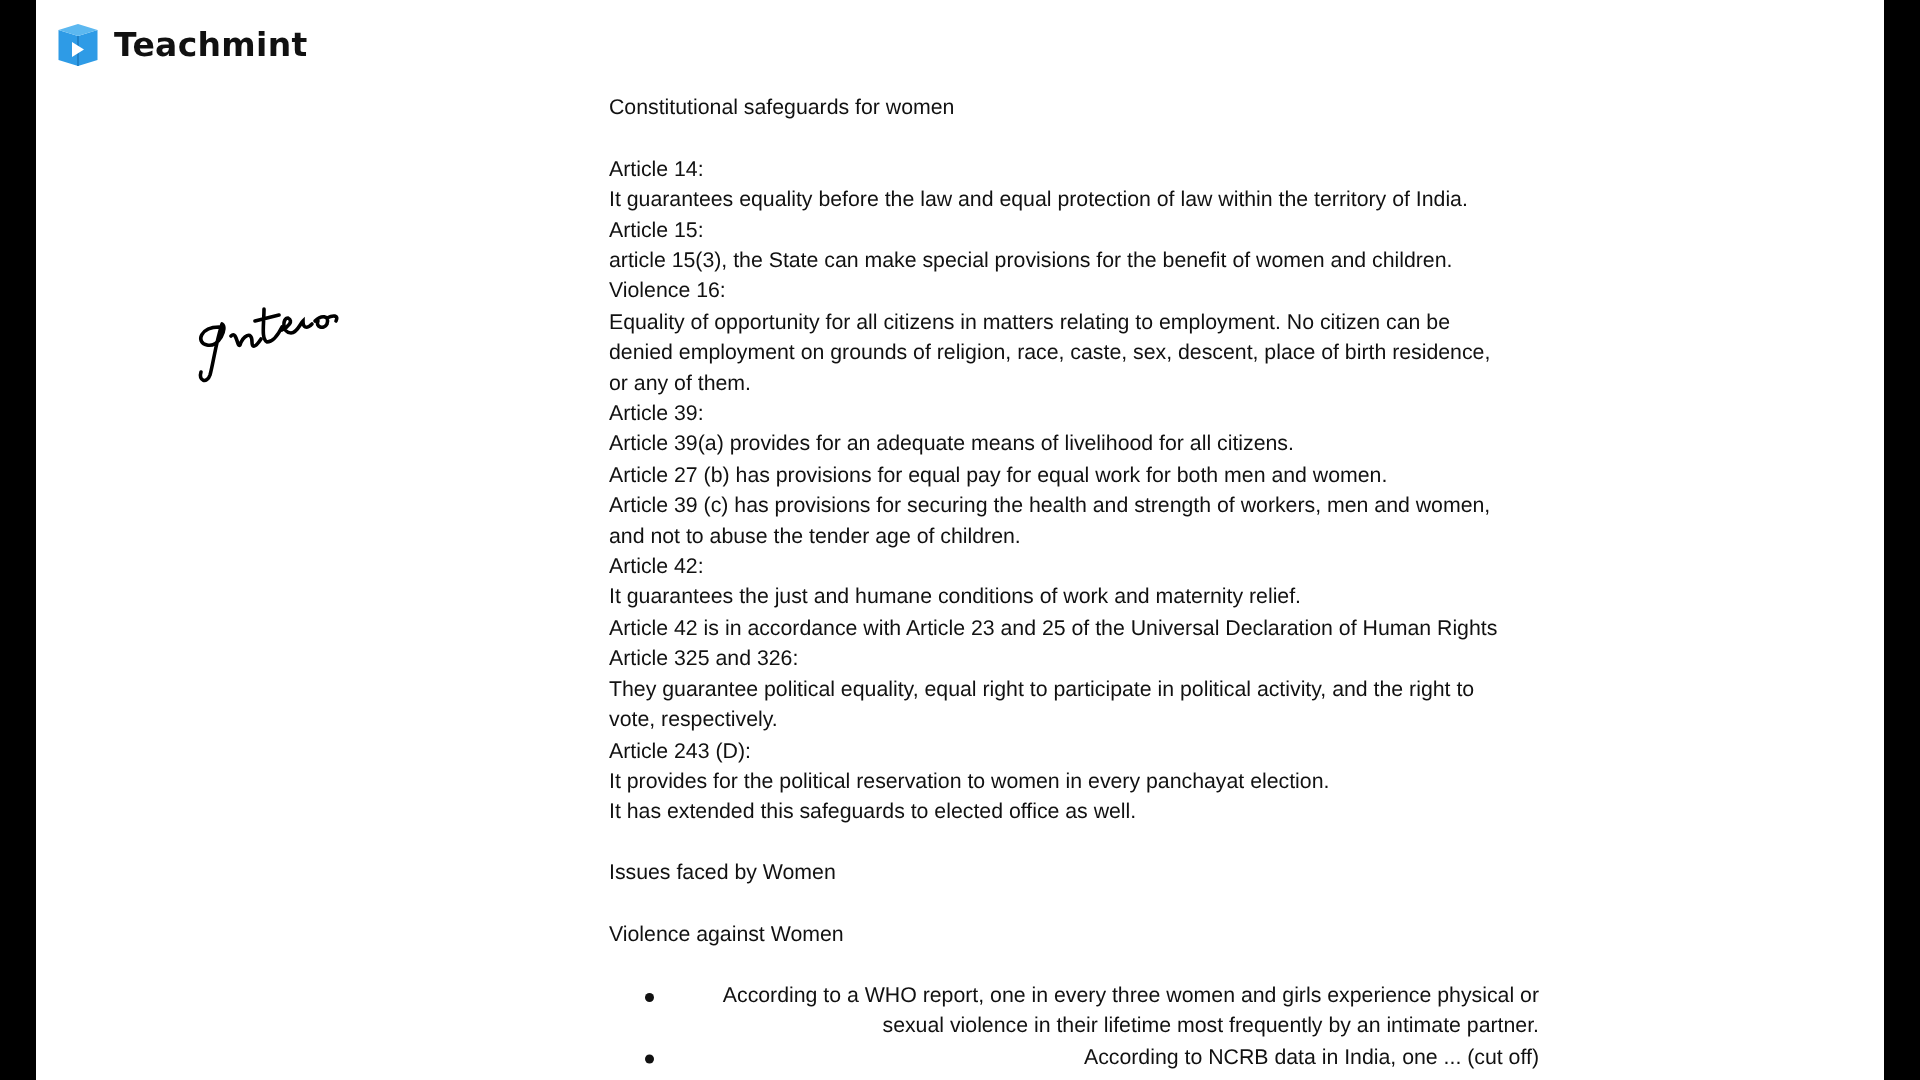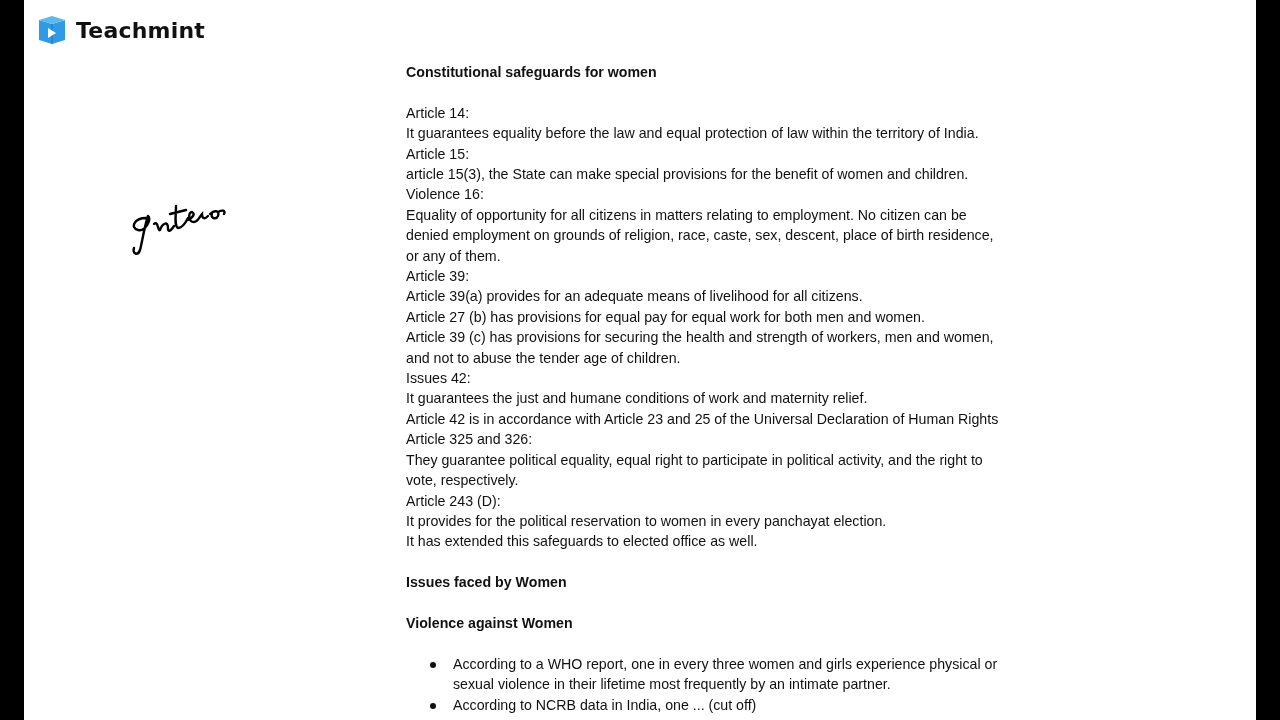--- a/index.html
+++ b/index.html
@@ -19,24 +19,24 @@
   .logo-icon { width:32px; height:32px; margin-left:2px; }
   .logo-text {
     margin-left:8px; font-family:"DejaVu Sans", sans-serif; font-weight:bold;
     font-size:22px; color:#111; letter-spacing:0.2px;
   }
   .handwriting { position:absolute; left:100px; top:188px; width:110px; height:80px; }
   .doc {
     position:absolute; left:382px; top:62px; width:620px;
     color:#111; font-size:14.2px; line-height:20.4px;
   }
-  .doc .h { font-weight:bold; }
+  .doc .h { font-weight:normal; }
   .doc .blank { height:20.4px; }
   .doc ul { margin:0; padding-left:47px; list-style:none; }
-  .doc li { position:relative; }
+  .doc li { position:relative;text-align:right; }
   .doc li::before {
     content:""; position:absolute; left:-23px; top:8px; width:6px; height:6px;
     border-radius:50%; background:#111;
   }
 </style>
 </head>
 <body>
 
 <div class="page">
 
@@ -67,21 +67,21 @@
     <div>article 15(3), the State can make special provisions for the benefit of women and children.</div>
     <div>Violence 16:</div>
     <div>Equality of opportunity for all citizens in matters relating to employment. No citizen can be</div>
     <div>denied employment on grounds of religion, race, caste, sex, descent, place of birth residence,</div>
     <div>or any of them.</div>
     <div>Article 39:</div>
     <div>Article 39(a) provides for an adequate means of livelihood for all citizens.</div>
     <div>Article 27 (b) has provisions for equal pay for equal work for both men and women.</div>
     <div>Article 39 (c) has provisions for securing the health and strength of workers, men and women,</div>
     <div>and not to abuse the tender age of children.</div>
-    <div>Issues 42:</div>
+    <div>Article 42:</div>
     <div>It guarantees the just and humane conditions of work and maternity relief.</div>
     <div>Article 42 is in accordance with Article 23 and 25 of the Universal Declaration of Human Rights</div>
     <div>Article 325 and 326:</div>
     <div>They guarantee political equality, equal right to participate in political activity, and the right to</div>
     <div>vote, respectively.</div>
     <div>Article 243 (D):</div>
     <div>It provides for the political reservation to women in every panchayat election.</div>
     <div>It has extended this safeguards to elected office as well.</div>
     <div class="blank"></div>
     <div class="h">Issues faced by Women</div>

